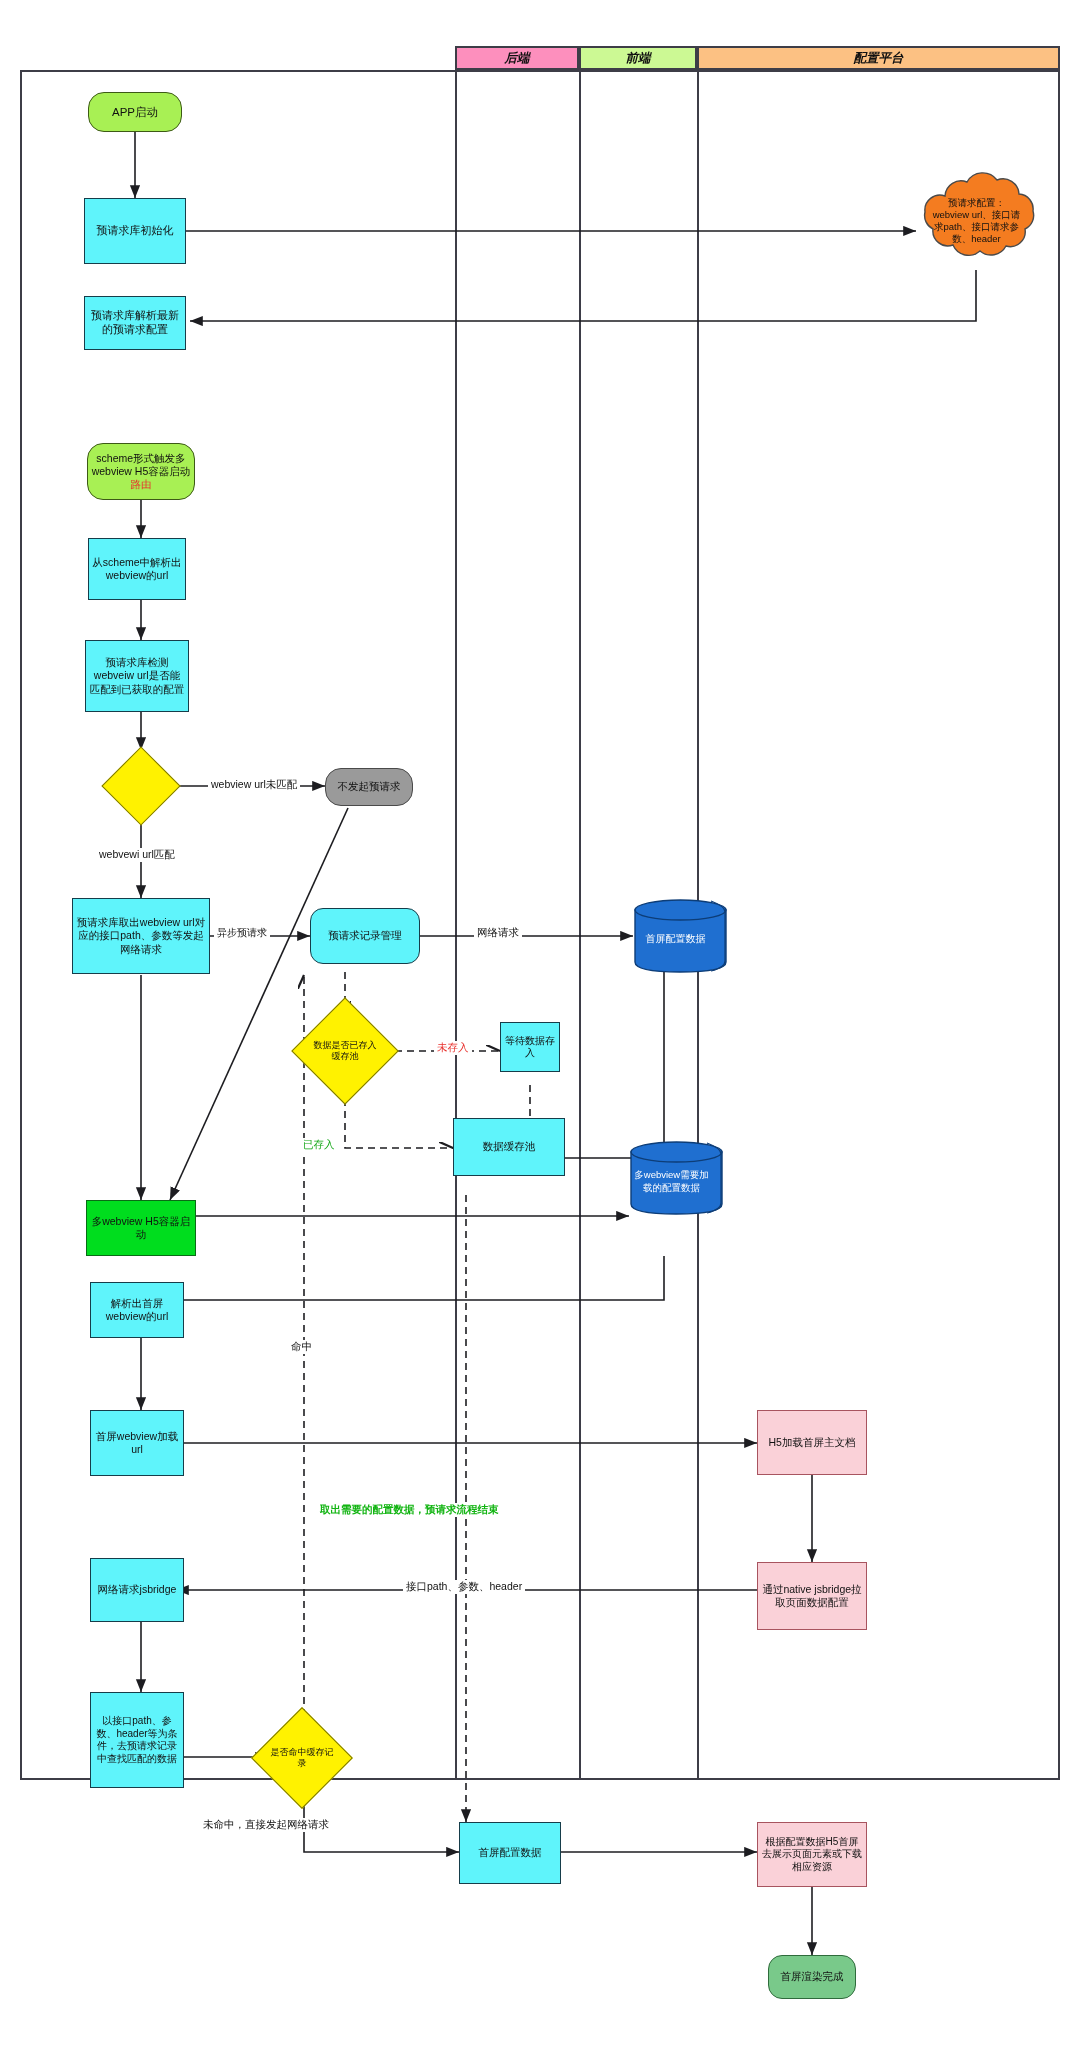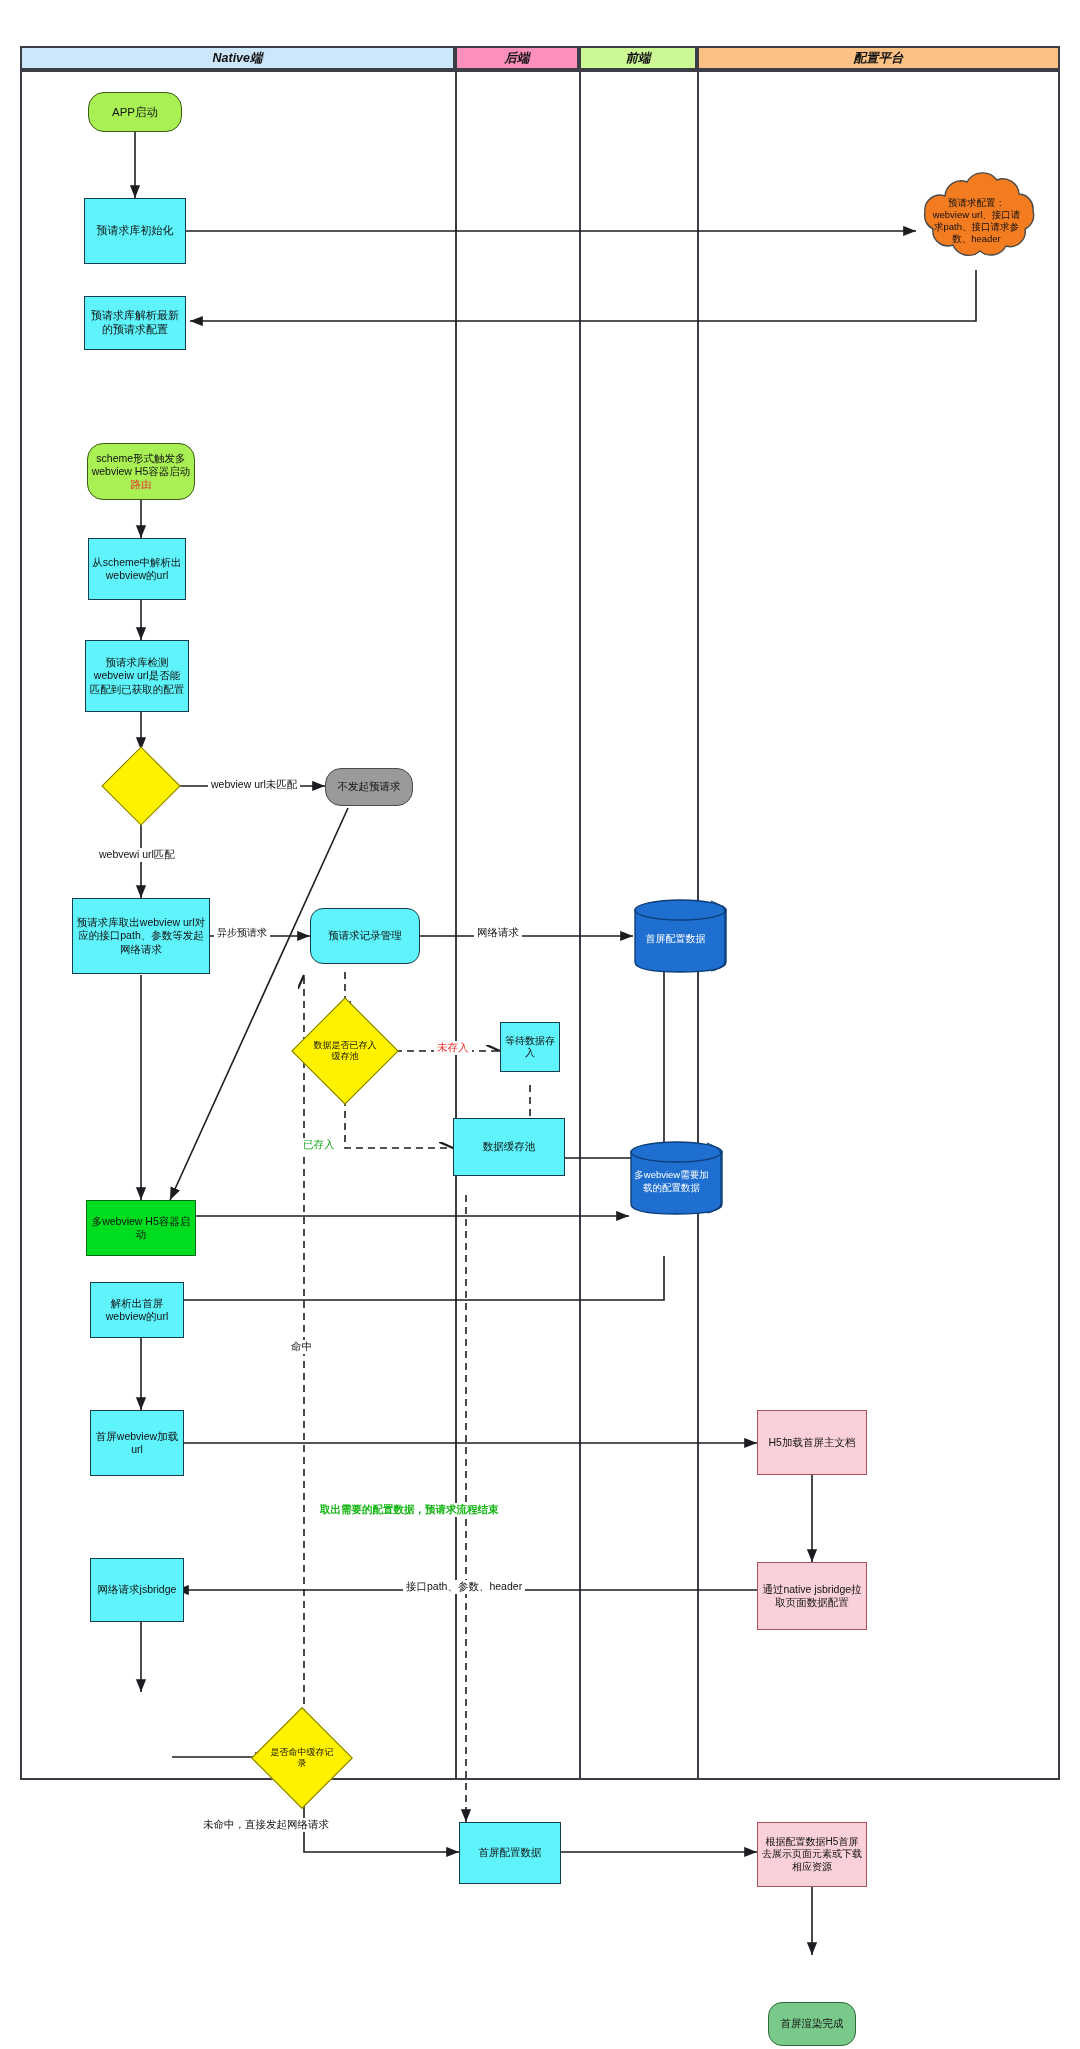--- a/index.html
+++ b/index.html
@@ -16,21 +16,21 @@
              font-style:italic;font-weight:bold;font-size:12.5px;color:#111;}
   .lane-col{position:absolute;box-sizing:border-box;border-left:2px solid #3d3d47;}
 
   
   .node{position:absolute;box-sizing:border-box;display:flex;align-items:center;
         justify-content:center;text-align:center;line-height:1.25;color:#111;}
   .rect{border:1.6px solid #2b2b33;}
   .cyan{background:#5ff4fb;border-color:#163d4a;}
   .green-round{background:#a8f054;border:1.8px solid #3d5a16;border-radius:16px;}
   .green-solid{background:#00dd1e;border:1.8px solid #0a6b16;}
-  .green-end{background:#79c98a;border:1.8px solid #2f6b3c;border-radius:14px;margin-top:47px;}
+  .green-end{background:#79c98a;border:1.8px solid #2f6b3c;border-radius:14px;}
   .pink{background:#fad1d8;border:1.6px solid #a8545f;}
   .gray-round{background:#9a9a9a;border:1.8px solid #4a4a4a;border-radius:16px;}
   .diamond-wrap{position:absolute;}
   .diamond{position:absolute;inset:0;background:#fff200;border:1.8px solid #7a7500;
            transform:rotate(45deg);}
   .diamond-txt{position:absolute;inset:0;display:flex;align-items:center;
                justify-content:center;text-align:center;line-height:1.2;color:#111;
                font-size:10px;}
   .cloud{position:absolute;}
   .cyl{position:absolute;}
@@ -45,23 +45,20 @@
   .elabel.green{color:#17a81a;}
   .elabel.greenbold{color:#11b411;font-weight:bold;font-size:10.5px;}
   .hot{color:#e8302c;}
 </style>
 </head>
 <body>
 
 <div id="stage">
 
 
-  <div class="lane-head" style="left:20px;top:46px;width:435px;height:24px;background:#cce6fa;">
-    <span>Native端</span>
-  </div>
   <div class="lane-head" style="left:455px;top:46px;width:124px;height:24px;background:#fd8fbd;">
     <span>后端</span>
   </div>
   <div class="lane-head" style="left:579px;top:46px;width:118px;height:24px;background:#ccf994;">
     <span>前端</span>
   </div>
   <div class="lane-head" style="left:697px;top:46px;width:363px;height:24px;background:#fcc183;">
     <span>配置平台</span>
   </div>
 
@@ -260,20 +257,23 @@
   </div>
 
   <div class="node rect pink" style="left:757px;top:1562px;width:110px;height:68px;font-size:10.5px;">
     <span class="inner">通过native jsbridge拉取页面数据配置</span>
   </div>
 
   <div class="node rect cyan" style="left:90px;top:1558px;width:94px;height:64px;font-size:10.5px;">
     <span class="inner">网络请求jsbridge</span>
   </div>
 
+  <div class="node rect cyan" style="left:90px;top:1692px;width:94px;height:96px;font-size:10px;">
+    <span class="inner">以接口path、参数、header等为条件，去预请求记录中查找匹配的数据</span>
+  </div>
 
   <div class="diamond-wrap" style="left:266px;top:1722px;width:72px;height:72px;">
     <div class="diamond"></div>
     <div class="diamond-txt" style="font-size:9px;padding:0 4px;">是否命中缓存记录</div>
   </div>
 
   <div class="node rect cyan" style="left:459px;top:1822px;width:102px;height:62px;font-size:10.5px;">
     <span class="inner">首屏配置数据</span>
   </div>
 

